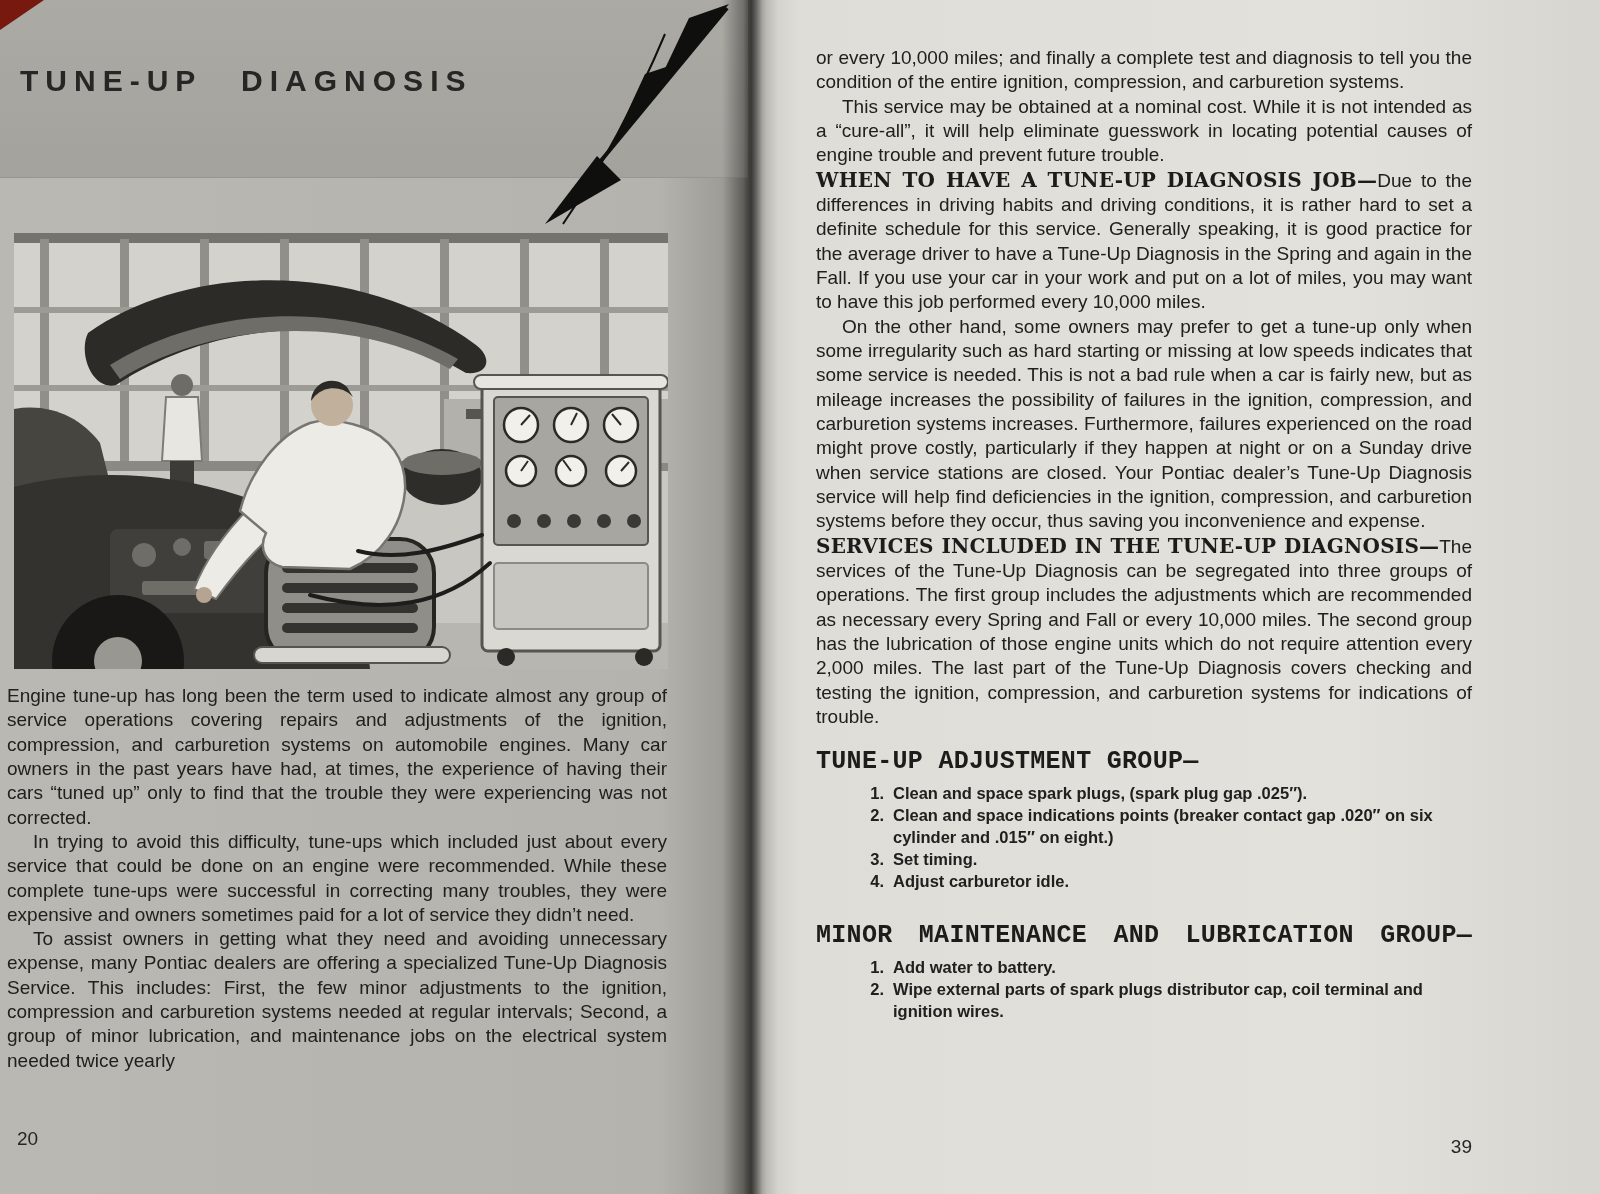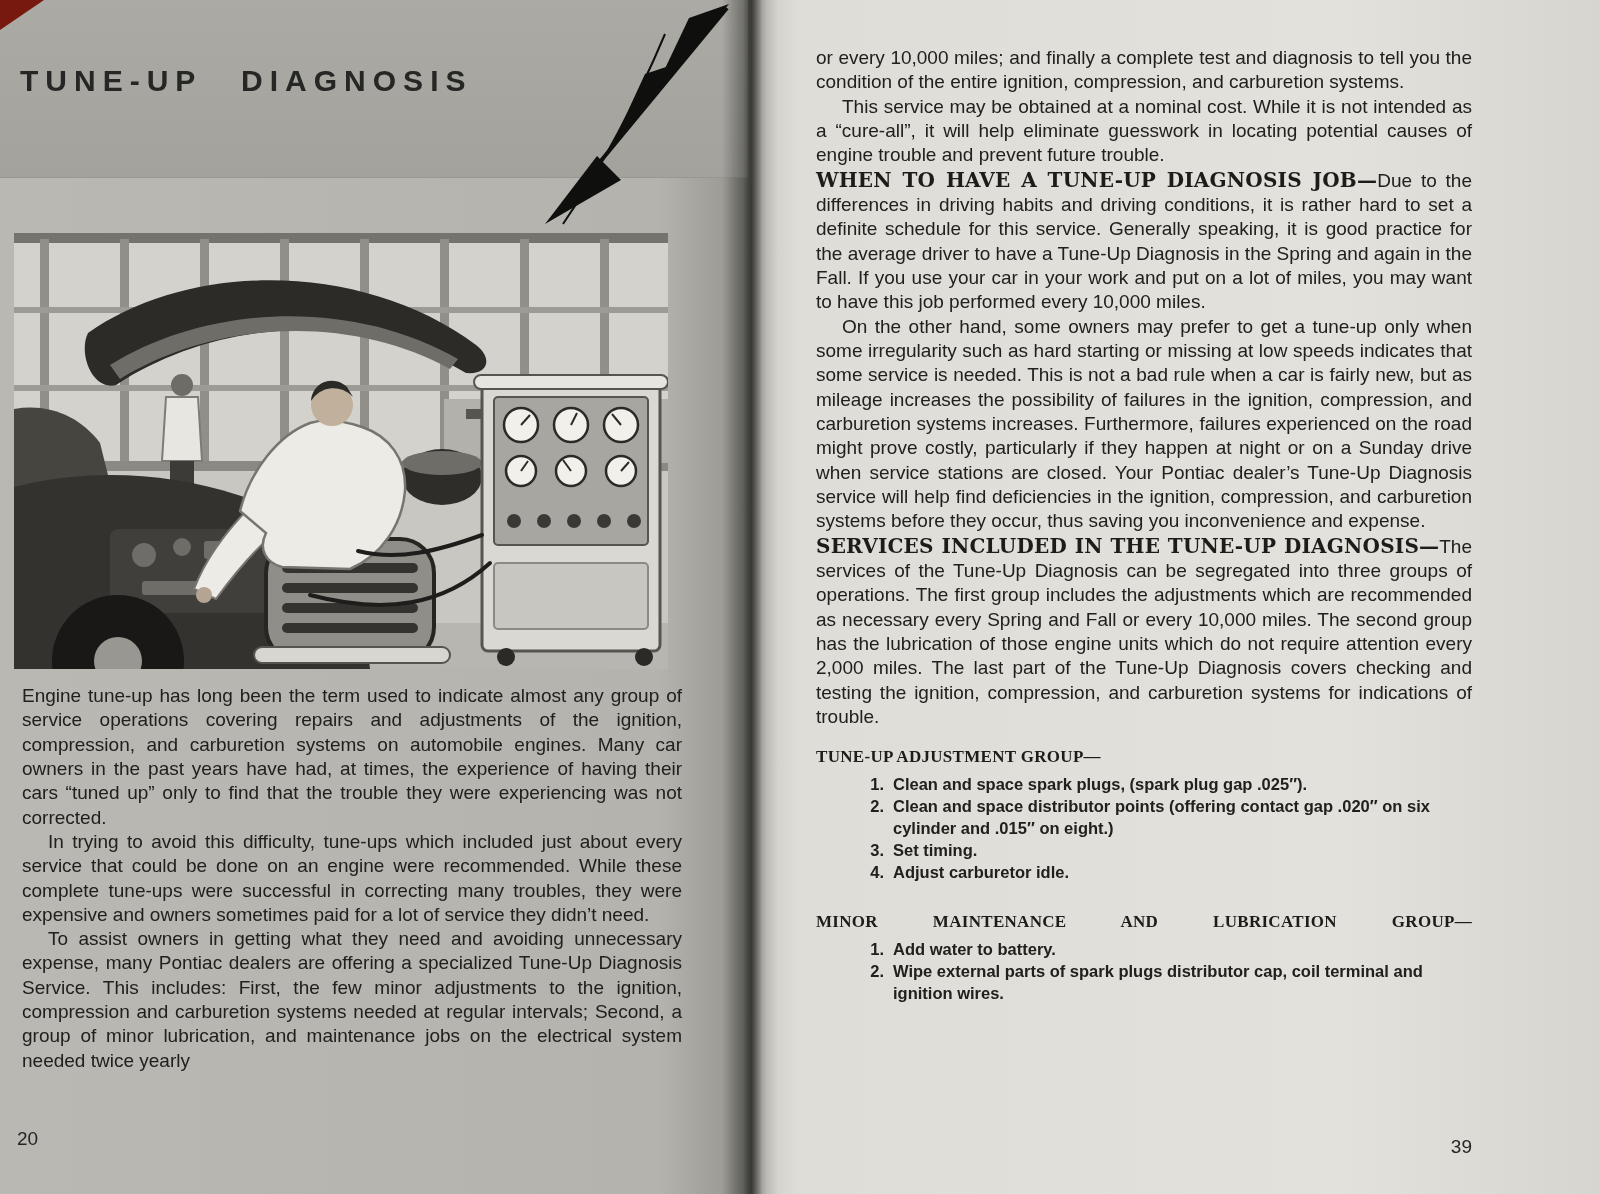--- a/index.html
+++ b/index.html
@@ -32,21 +32,21 @@
     position: absolute; left: 0; top: 0; width: 44px; height: 30px;
     background: #78190f;
     clip-path: polygon(0 0, 100% 0, 0 100%);
   }
   .arrow-ornament { position: absolute; left: 505px; top: 0; width: 235px; height: 228px; }
   .arrow-ornament svg { display: block; width: 100%; height: 100%; }
 
   .illustration { position: absolute; left: 14px; top: 233px; width: 654px; height: 436px; }
   .illustration svg { display: block; width: 100%; height: 100%; }
 
-  .left-text { position: absolute; left: 22px; top: 684px; width: 660px; color: #21201e; }
+  .left-text { position: absolute; left: 7px; top: 684px; width: 660px; color: #21201e; }
 
   p.body { margin: 0; font-size: 19px; line-height: 1.28; text-align: justify; }
   p.indent { text-indent: 26px; }
 
   .pagenum { position: absolute; font-size: 19px; color: #262624; }
   .pagenum-left { left: 17px; top: 1128px; }
 
   
   .gutter {
     position: absolute; left: 722px; top: 0; width: 56px; height: 100%; z-index: 5;
@@ -64,22 +64,22 @@
     padding: 46px 128px 0 68px;
     color: #21201e;
   }
   .section-para { margin-top: 15px; }
   strong.run-in {
     font-family: "DejaVu Serif", serif;
     font-size: 20px; letter-spacing: 0.2px; color: #1d1c1a;
   }
   .group-heading {
     margin: 18px 0 7px 0;
-    font-family: Liberation Serif, serif;
-    font-size: 17px; font-weight: bold; color: #1d1c1a;
+    font-family: Liberation Mono, monospace;
+    font-size: 25px; font-weight: bold; color: #1d1c1a;
     letter-spacing: 0.3px;
   }
   .group-heading.stretch { text-align: justify; text-align-last: justify; margin-top: 28px; }
   .group-list { padding-left: 46px; margin-bottom: 2px; }
   .li { display: flex; font-weight: bold; font-size: 16.5px; line-height: 1.33; }
   .num { flex: 0 0 22px; width: 22px; text-align: right; margin-right: 9px; }
   .li-text { flex: 1; }
   .pagenum-right { right: 128px; top: 1136px; }
 </style>
 </head>
@@ -231,21 +231,21 @@
     <p class="body section-para"><strong class="run-in">SERVICES INCLUDED IN THE TUNE-UP DIAGNOSIS—</strong><span>The services of the Tune-Up Diagnosis can be segregated into three groups of operations. The first group includes the adjustments which are recommended as necessary every Spring and Fall or every 10,000 miles. The second group has the lubrication of those engine units which do not require attention every 2,000 miles. The last part of the Tune-Up Diagnosis covers checking and testing the ignition, compression, and carburetion systems for indications of trouble.</span></p>
 
     <h2 class="group-heading">TUNE-UP ADJUSTMENT GROUP—</h2>
     <div class="group-list">
       <div class="li">
           <span class="num">1.</span>
           <span class="li-text">Clean and space spark plugs, (spark plug gap .025″).</span>
         </div>
       <div class="li">
           <span class="num">2.</span>
-          <span class="li-text">Clean and space distributor points (offering contact gap .020″ on six cylinder and .015″ on eight.)</span>
+          <span class="li-text">Clean and space indications points (breaker contact gap .020″ on six cylinder and .015″ on eight.)</span>
         </div>
       <div class="li">
           <span class="num">3.</span>
           <span class="li-text">Set timing.</span>
         </div>
       <div class="li">
           <span class="num">4.</span>
           <span class="li-text">Adjust carburetor idle.</span>
         </div>
     </div>

